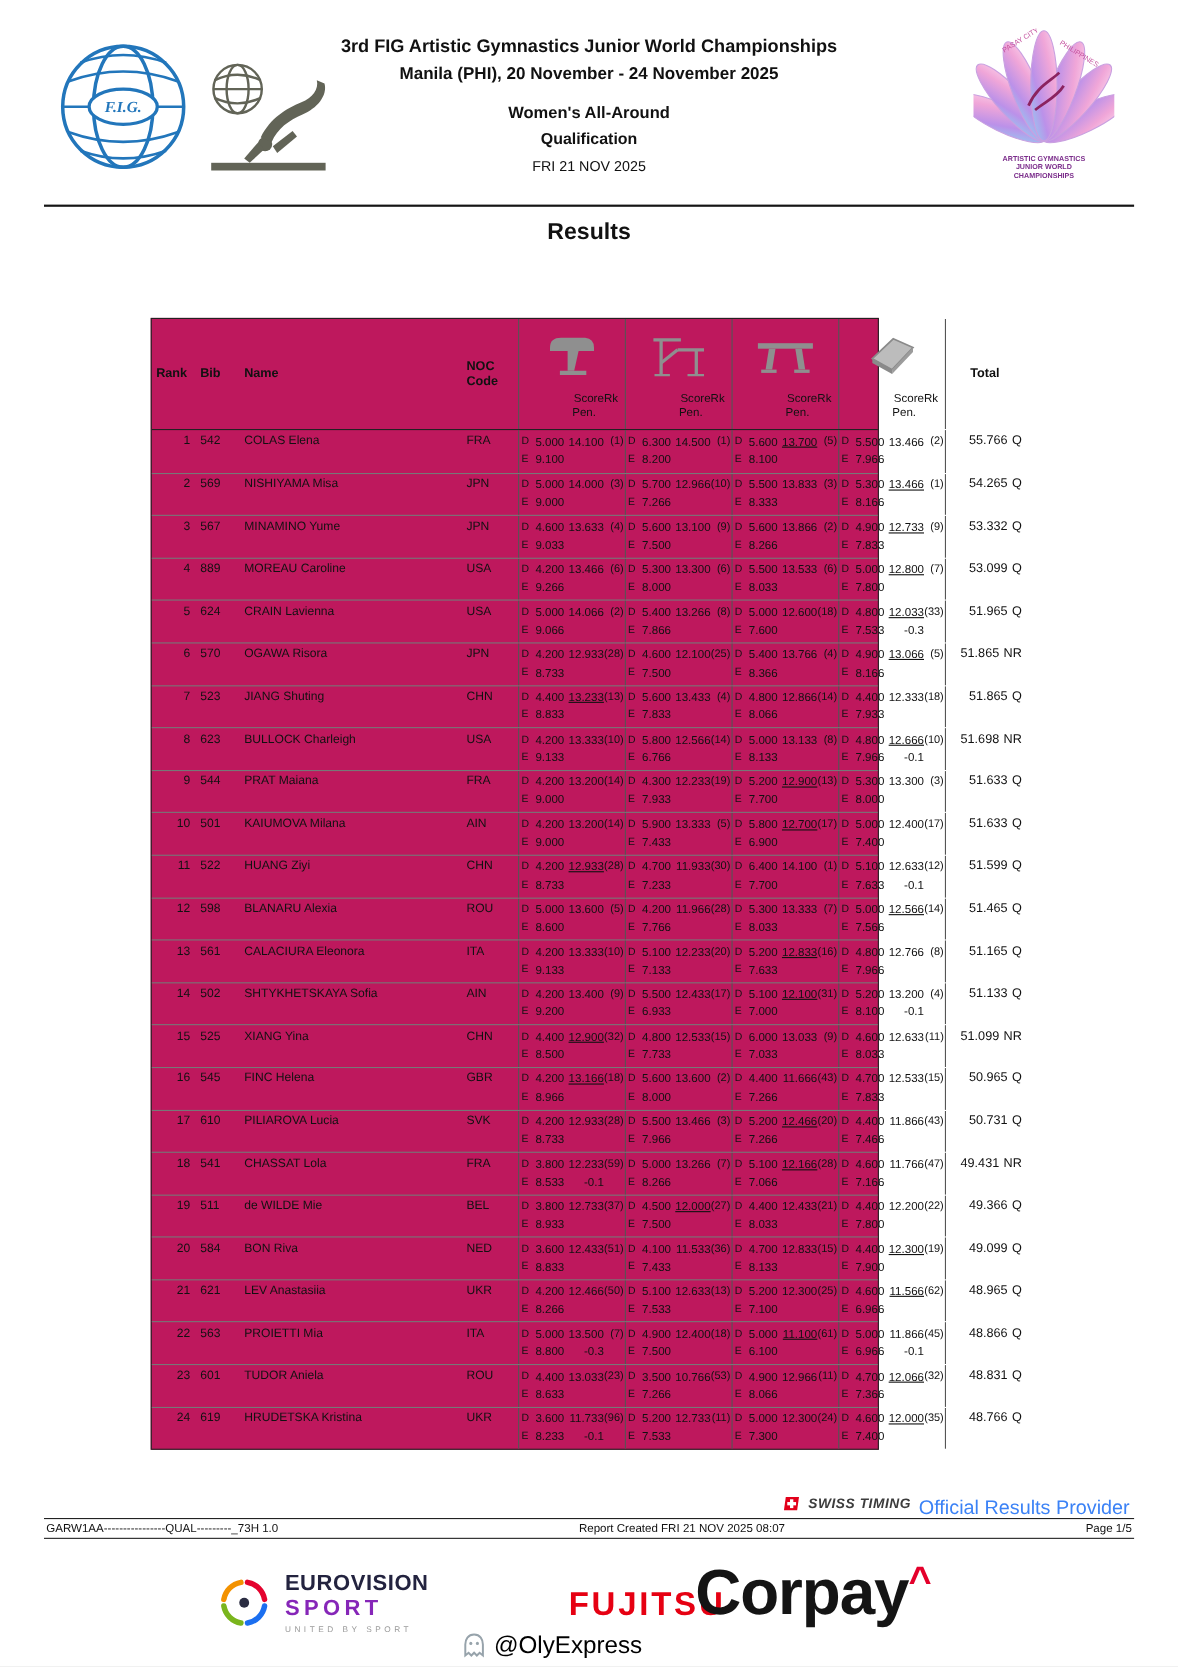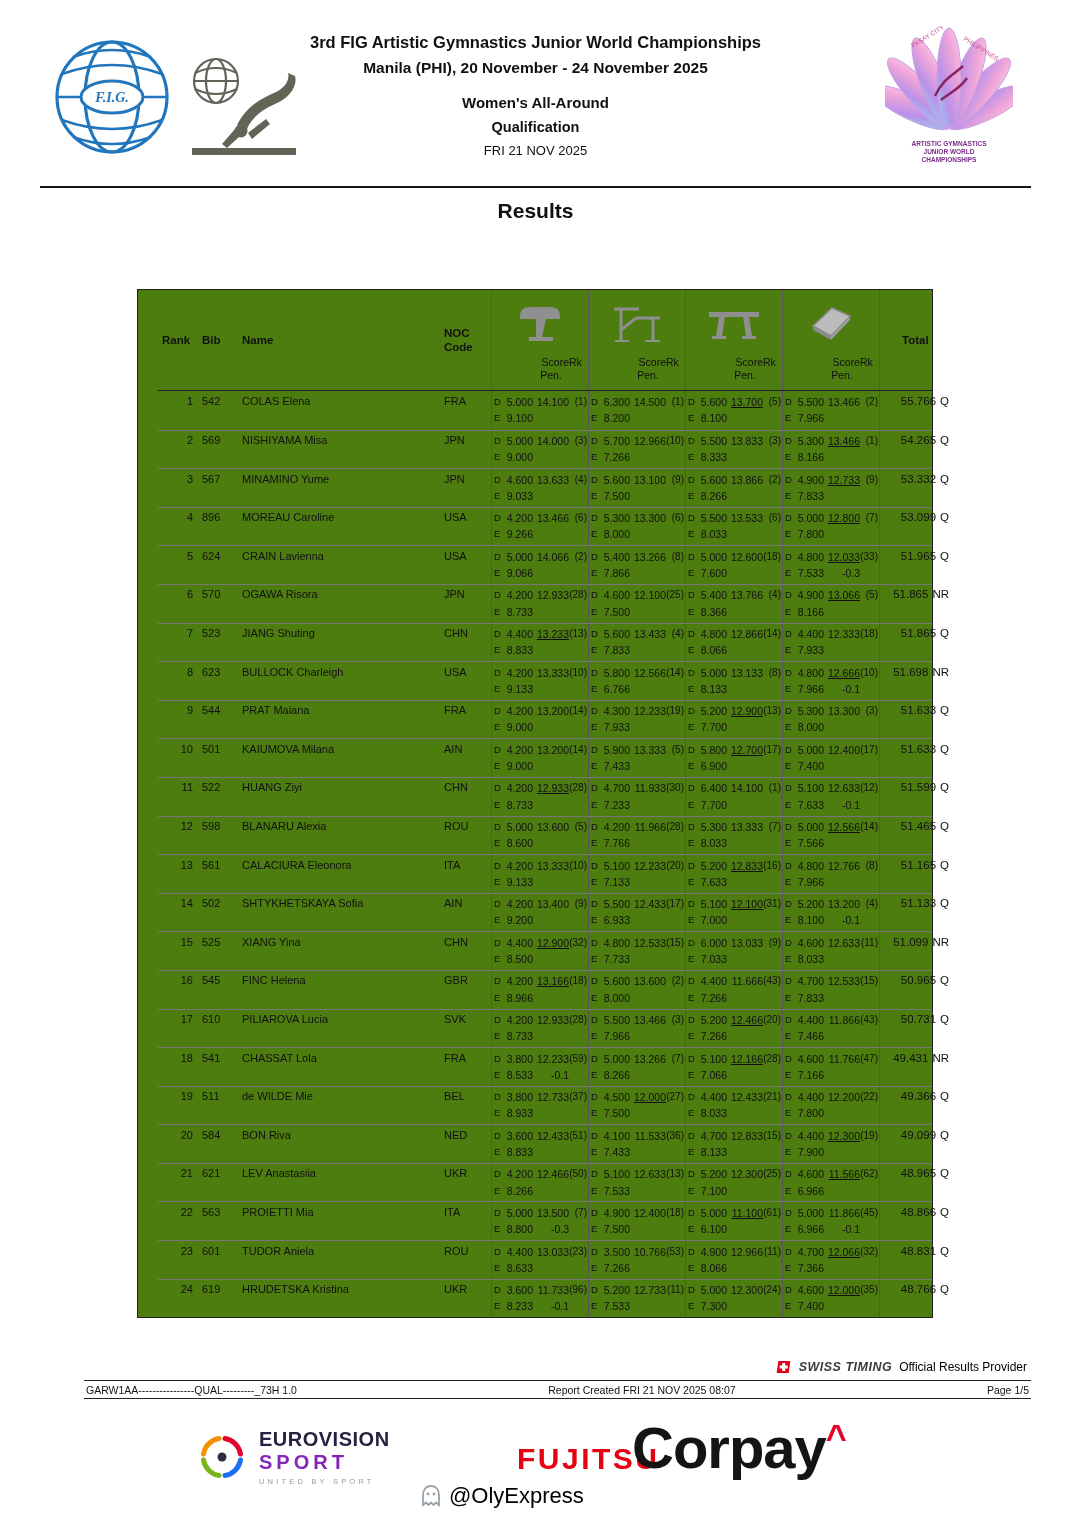--- a/index.html
+++ b/index.html
@@ -14,21 +14,21 @@
   .titles { position:absolute; left:0; width:100%; top:33px; text-align:center; }
   .t1 { font-size:16.5px; font-weight:bold; margin-bottom:7px; }
   .t2 { font-size:15.5px; font-weight:bold; margin-bottom:17px; }
   .t3 { font-size:15px; font-weight:bold; margin-bottom:8px; }
   .t4 { font-size:14.5px; font-weight:bold; margin-bottom:8px; }
   .t5 { font-size:13px; }
   .top-rule { position:absolute; left:40px; right:40px; top:186px; border-top:2px solid #151515; }
   .results-heading { position:absolute; left:0; width:100%; top:199px; text-align:center; font-size:21px; font-weight:bold; }
 
   
-  .results-table { position:absolute; left:137px; top:289px; width:796px; border:1.5px solid #222; background:#4d7c0f;padding-left:20px; }
+  .results-table { position:absolute; left:137px; top:289px; width:662px; border:1.5px solid #222; background:#be185d; }
   .grid-cols { display:grid; grid-template-columns:42px 38px 196px 57px 97px 97px 97px 97px 73px; }
   .thead { height:101px; border-bottom:1.5px solid #222; }
   .hcell { display:flex; align-items:center; font-weight:bold; font-size:11.5px; }
   .h-rank { padding-left:4px; }
   .h-bib { padding-left:2px; }
   .h-name { padding-left:4px; }
   .h-noc { padding-left:10px; flex-direction:column; align-items:flex-start; justify-content:center; line-height:14px; }
   .h-app { border-left:1px solid #555; flex-direction:column; align-items:stretch; font-weight:normal; }
   .icon-wrap { height:66px; display:flex; align-items:center; justify-content:center; }
   .h-sub { display:grid; grid-template-columns:11px 30px 36px 20px; font-size:10.5px; line-height:13px; }
@@ -47,22 +47,22 @@
   .app-line { display:grid; grid-template-columns:11px 30px 36px 20px; line-height:16.2px; font-size:10.5px; }
   .app-line .de { padding-left:2px; font-size:9.5px; }
   .app-line .num { text-align:right; }
   .app-line .rk { text-align:right; padding-right:2px; font-size:10px; }
   .u { text-decoration:underline; }
   .c-total { border-left:1px solid #555; display:flex; justify-content:flex-end; align-items:flex-start; padding:3.5px 3px 0 0; gap:4px; font-size:11.5px; }
 
   
   .provider { position:absolute; top:1360px; right:44px; display:flex; align-items:flex-start; gap:7px; }
   .provider .st-name { font-style:italic; font-weight:bold; font-size:12.5px; color:#3c3c3c; letter-spacing:0.5px; }
-  .provider .st-label { font-size:12px; color:#000000; }
-  .meta-bar { position:absolute; top:1380px; left:40px; right:40px; height:19px; border-top:1px solid #222; border-bottom:1px solid #222; display:flex; justify-content:space-between; align-items:center; font-size:10.5px; padding:0 2px;margin-left:44px; }
+  .provider .st-label { font-size:18px; color:#3b82f6; }
+  .meta-bar { position:absolute; top:1380px; left:40px; right:40px; height:19px; border-top:1px solid #222; border-bottom:1px solid #222; display:flex; justify-content:space-between; align-items:center; font-size:10.5px; padding:0 2px; }
 
   .eurovision { position:absolute; left:198px; top:1428px; display:flex; align-items:center; gap:13px; }
   .ev-line1 { font-weight:bold; font-size:20px; color:#23233f; letter-spacing:0.5px; }
   .ev-line2 { font-weight:bold; font-size:20px; color:#8626b8; letter-spacing:4px; }
   .ev-line3 { font-size:7.5px; color:#9a9a9a; letter-spacing:3.2px; margin-top:3px; }
   .fujitsu { position:absolute; left:477px; top:1442px; font-size:30px; font-weight:bold; color:#e60012; letter-spacing:2.5px;margin-left:40px; }
   .corpay { position:absolute; left:632px; top:1414px; font-size:58px; font-weight:bold; color:#141414; letter-spacing:-1px; }
   .corpay .caret { color:#e4002b; font-size:36px; vertical-align:18px; font-weight:bold; }
   .watermark { position:absolute; left:420px; top:1483px; display:flex; align-items:center; gap:7px; color:#000000; font-size:22px; }
 </style>
@@ -448,21 +448,21 @@
               <span class="rk"></span>
             </div>
           </div>
           <div class="c-total">
             <span class="tval">53.332</span>
             <span class="qual">Q</span>
           </div>
         </div>
         <div class="trow grid-cols">
           <div class="c-rank">4</div>
-          <div class="c-bib">896</div>
+          <div class="c-bib">889</div>
           <div class="c-name">MOREAU Caroline</div>
           <div class="c-noc">USA</div>
           <div class="c-app">
             <div class="app-line">
               <span class="de">D</span>
               <span class="num">4.200</span>
               <span class="num">13.466</span>
               <span class="rk">(6)</span>
             </div>
             <div class="app-line">

